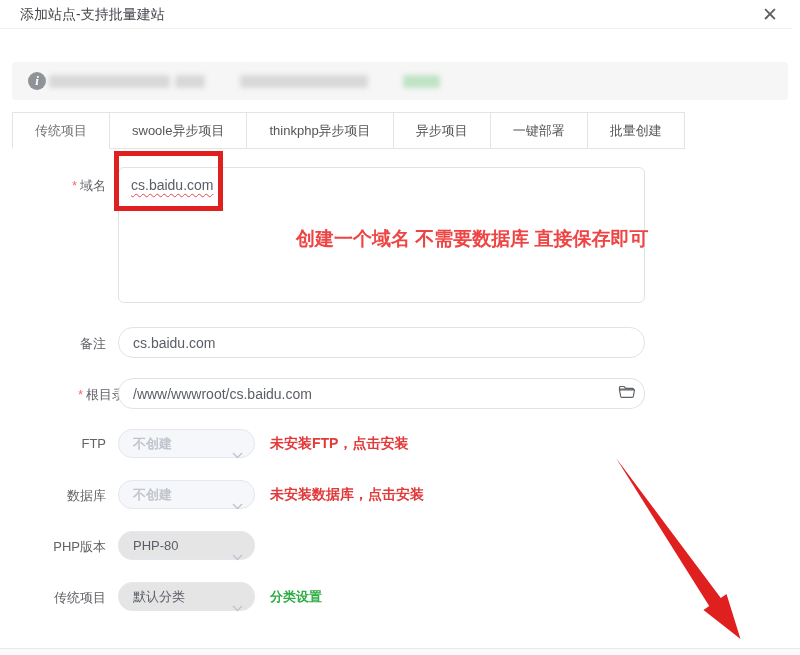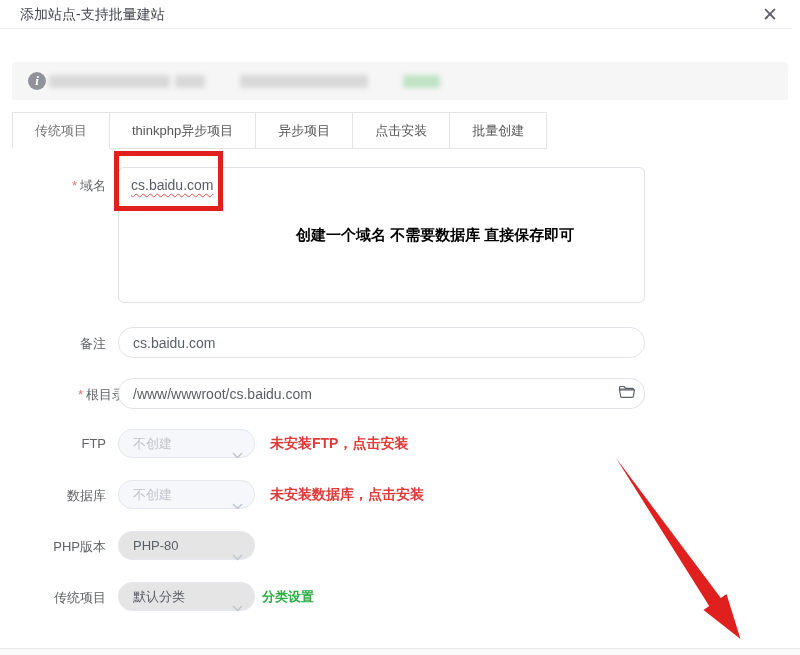--- a/index.html
+++ b/index.html
@@ -56,33 +56,33 @@
     font-family:"Liberation Sans","DejaVu Sans",sans-serif; }
   .with-btn { width:492px; border-top-right-radius:0; border-bottom-right-radius:0; }
   .dir-btn { position:absolute; left:609px; top:0; width:36px; height:31px;
     border:1px solid #dfe3e8; border-left:none; border-top-right-radius:15px;
     border-bottom-right-radius:15px; background:#fff; display:flex; align-items:center;
     justify-content:center; cursor:pointer; }
 
   .select { position:absolute; left:118px; top:0; width:137px; height:29px;
     border:1px solid #e4e7ed; border-radius:14px; background:#e5e5e5; font-size:13px;
     color:#5a5e66; line-height:27px; padding:0 28px 0 14px; cursor:pointer; }
-  .select.disabled { background:#f5f7fa; color:#c0c4cc; cursor:not-allowed; }
+  .select.disabled { background:#f5f7fa; color:#c0c4cc; cursor:not-allowed;font-weight:bold; }
   .chev { position:absolute; right:11px; top:11px; }
 
   .hint-red { position:absolute; left:270px; top:6px; font-size:14px; font-weight:700;
     color:#e23a3a; cursor:pointer; white-space:nowrap; }
-  .link-green { position:absolute; left:262px; top:6px; font-size:13px; font-weight:700;
+  .link-green { position:absolute; left:270px; top:6px; font-size:13px; font-weight:700;
     color:#2ead45; cursor:pointer; }
 
   
   .red-box { position:absolute; left:114px; top:151px; width:109px; height:60px;
     border:5px solid #e01f1f; z-index:5; pointer-events:none; }
-  .annotation { position:absolute; left:296px; top:226px; font-size:15px; font-weight:700;
-    color:#000000; white-space:nowrap; z-index:4; }
+  .annotation { position:absolute; left:296px; top:226px; font-size:19px; font-weight:700;
+    color:#ef4444; white-space:nowrap; z-index:4; }
   .arrow-svg { position:absolute; left:610px; top:452px; z-index:5; pointer-events:none; }
 
   .footer-strip { position:absolute; left:0; top:648px; width:800px; height:7px;
     background:#fafafa; border-top:1px solid #e9e9e9; }
 </style>
 </head>
 <body>
 
 <div class="dialog">
 
@@ -94,23 +94,24 @@
   <div class="infobar">
     <div class="info-icon">i</div>
     <div class="blur-block blur-1"></div>
     <div class="blur-block blur-2"></div>
     <div class="blur-block blur-3"></div>
     <div class="blur-block blur-4"></div>
   </div>
 
   <div class="tabs">
     <div class="tab active">传统项目</div>
+    <div class="tab">swoole异步项目</div>
     <div class="tab">thinkphp异步项目</div>
     <div class="tab">异步项目</div>
-    <div class="tab">点击安装</div>
+    <div class="tab">一键部署</div>
     <div class="tab">批量创建</div>
   </div>
 
   <div class="row" style="top:167px;">
     <div class="lbl" style="top:10px;"><span class="req">*</span><span>域名</span></div>
     <div class="fake-textarea"><span class="wavy">cs.baidu.com</span></div>
   </div>
   <div class="red-box"></div>
   <div class="annotation">创建一个域名  不需要数据库 直接保存即可</div>
 

